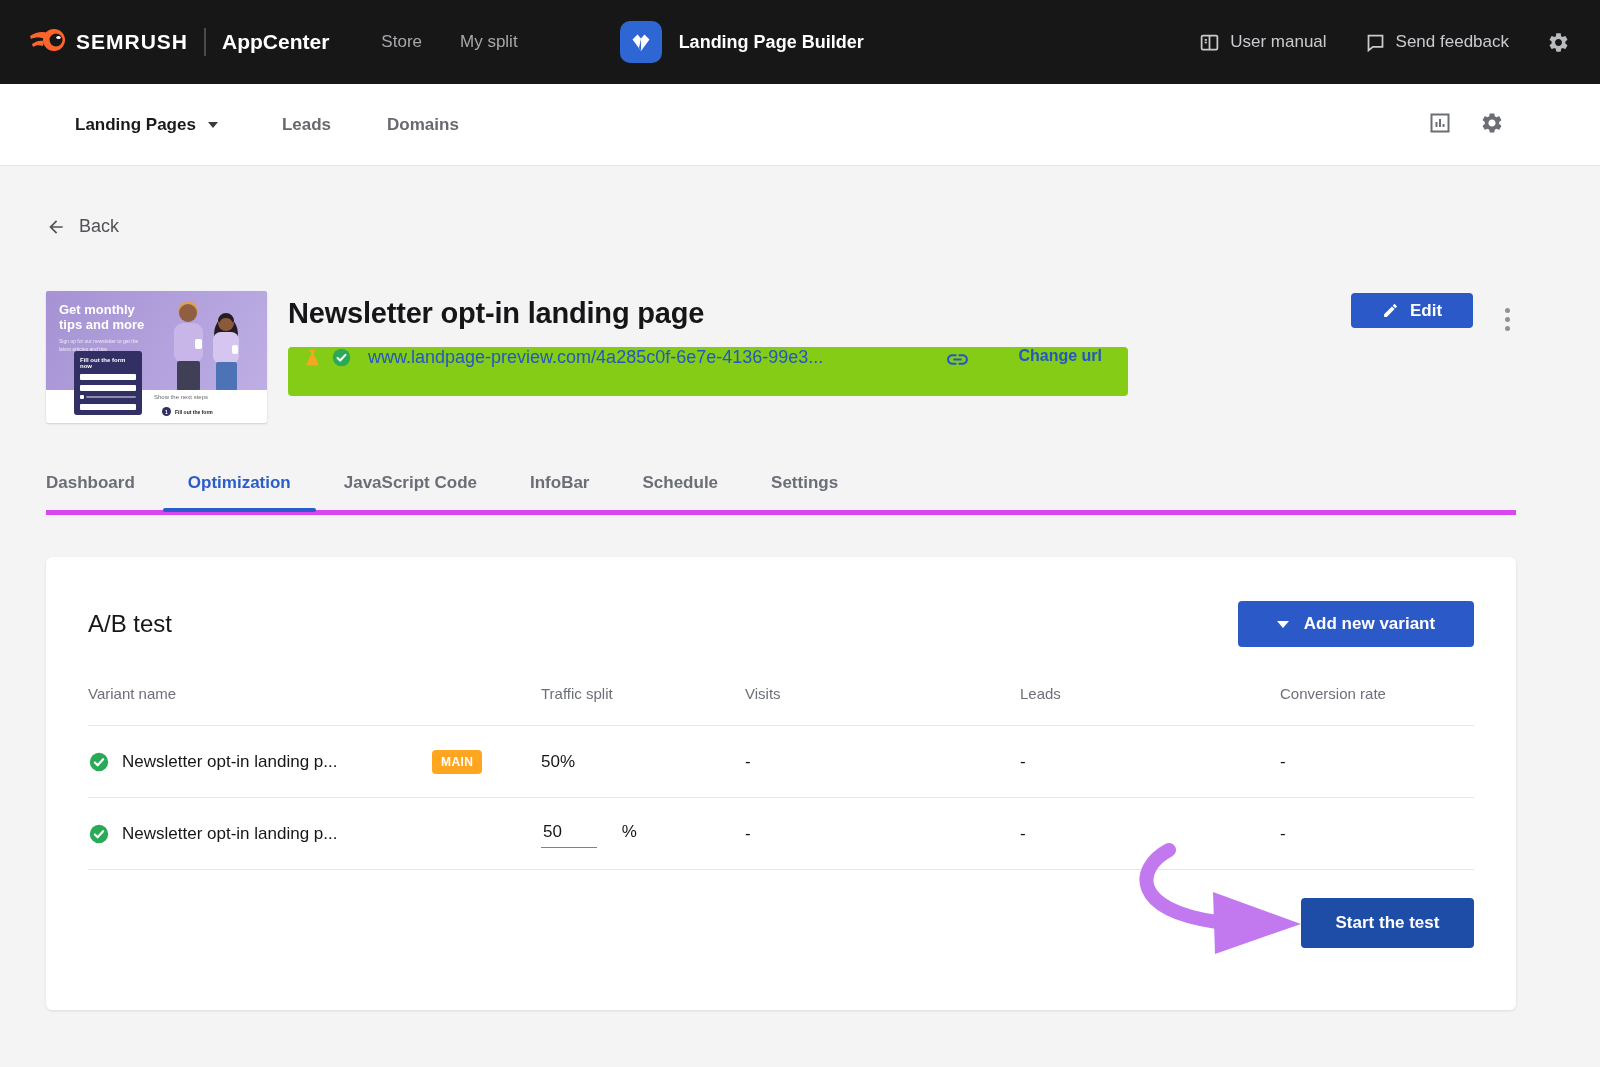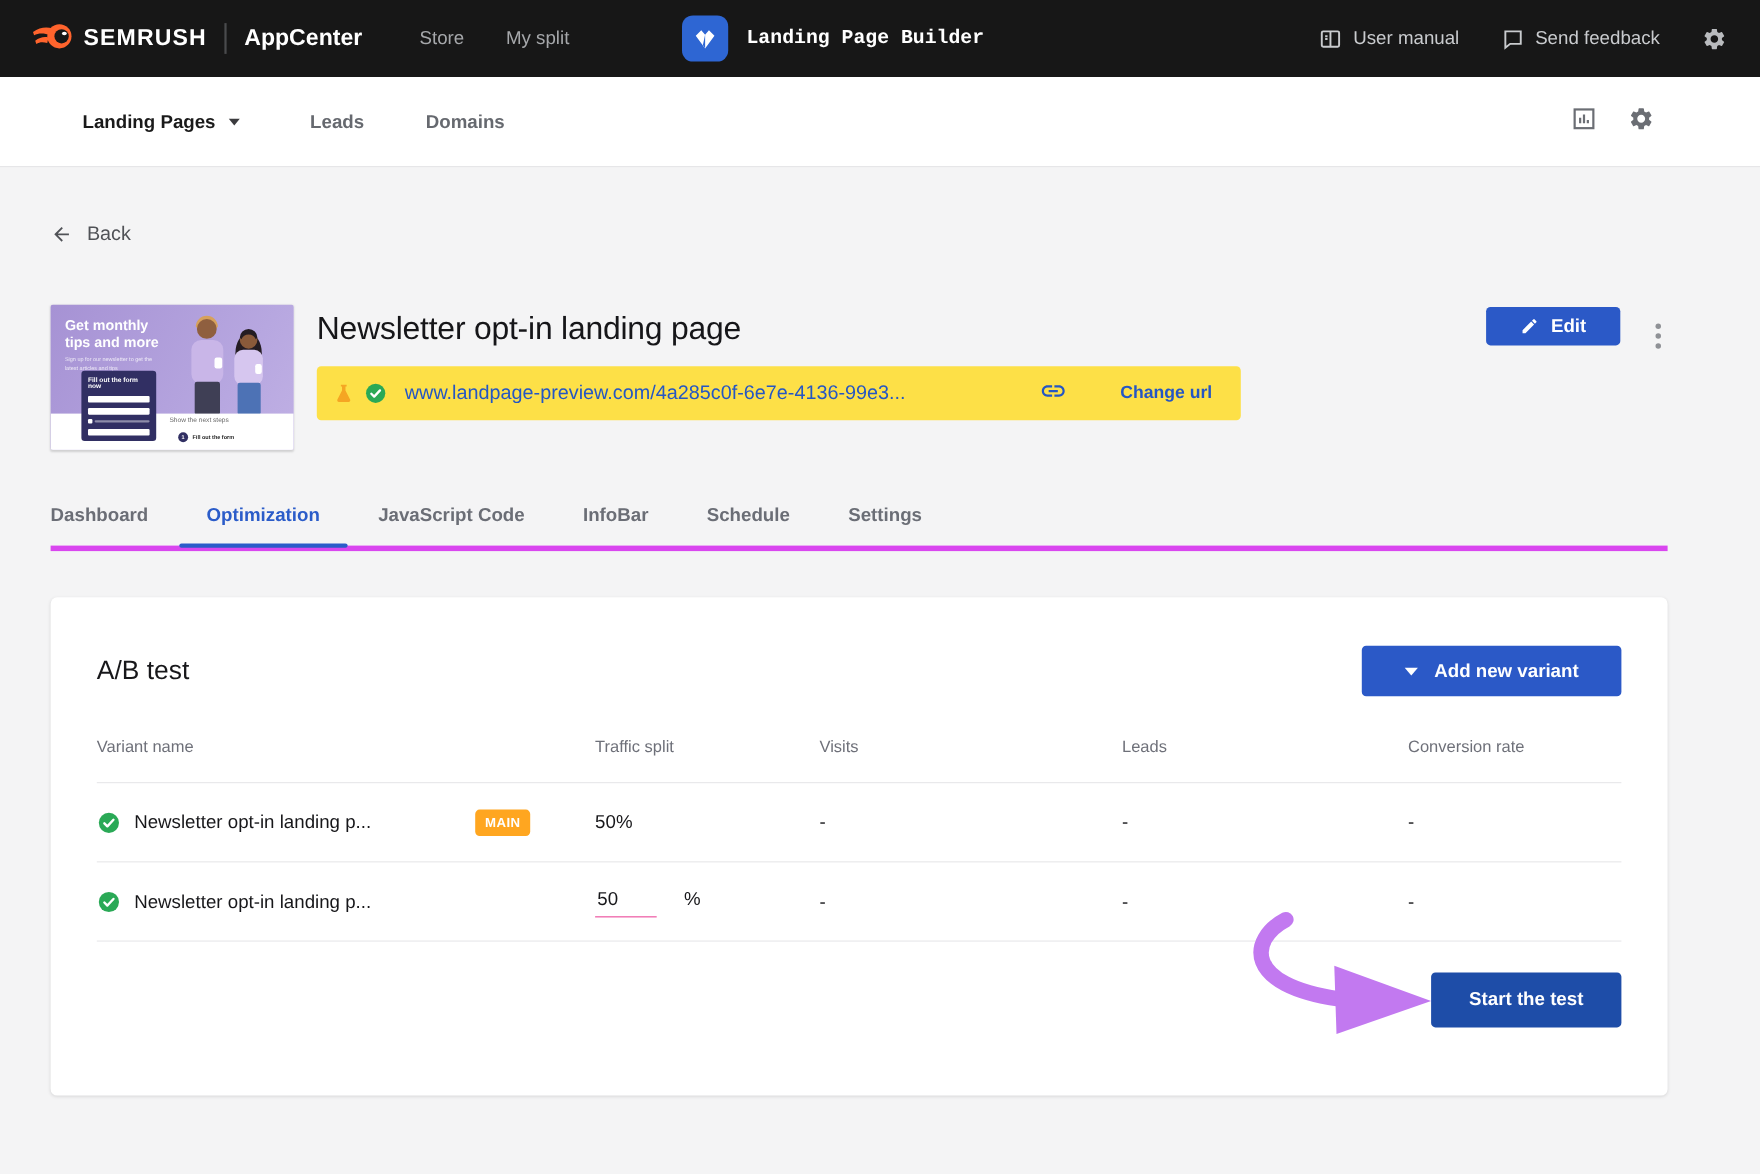--- a/index.html
+++ b/index.html
@@ -8,37 +8,37 @@
     font-family: "Liberation Sans", sans-serif;
     background: #f4f4f5;
     position: relative;
     overflow: hidden;
     color: #1a1a1a;
   }
   .clickable { cursor: pointer; }
 
   
   .topnav {
-    height: 70px; background: #171717;
+    height: 84px; background: #171717;
     display: flex; align-items: center;
     padding: 0 30px 0 28px;
   }
   .brand { display: flex; align-items: center; }
   .brand-name { color:#fff; font-size: 21px; font-weight: 700; letter-spacing: 1px; margin-left: 10px; }
   .brand-divider { width: 2px; height: 28px; background: #4a4b4d; margin: 0 16px; }
   .brand-suffix { color:#fff; font-size: 21px; font-weight: 600; }
   .topnav-link { color:#a6a8ab; font-size: 17px; }
   .store-link { margin-left: 52px; }
   .myapps-link { margin-left: 38px; }
   .app-ident { display:flex; align-items:center; margin-left: 102px; }
   .app-icon {
     width: 42px; height: 42px; border-radius: 10px; background: #2e66d3;
     display:flex; align-items:center; justify-content:center;
   }
-  .app-name { color:#fff; font-size: 18px; font-weight: 600; margin-left: 17px; font-family: Liberation Mono, monospace; }
+  .app-name { color:#fff; font-size: 18px; font-weight: 600; margin-left: 17px; }
   .topnav-right { margin-left:auto; display:flex; align-items:center; gap: 38px; }
   .topnav-action { display:flex; align-items:center; gap: 10px; color:#c9cbce; font-size: 17px; }
   .topnav-action svg, .topnav-gear svg { display:block; }
 
   
   .subnav {
     height: 82px; background:#fff; border-bottom: 1px solid #e4e4e6;
     display:flex; align-items:center; padding: 0 96px 0 75px;
   }
   .subnav-main { font-size: 17px; font-weight: 700; color:#1a1a1a; display:flex; align-items:center; gap: 12px; }
@@ -72,24 +72,24 @@
   .thumb-input { height:6px; background:#fff; border-radius:1px; margin-top:5px; }
   .thumb-terms { display:flex; align-items:center; gap:2px; margin-top:4px; }
   .thumb-chk { width:4px; height:4px; background:#fff; border-radius:1px; }
   .thumb-terms-line { height:2px; flex:1; background:rgba(255,255,255,.45); border-radius:1px; }
   .thumb-white { position:absolute; left:0; bottom:0; width:100%; height:33px; background:#fff; z-index:2; }
   .thumb-steps-title { position:absolute; left:108px; top:103px; font-size:6px; color:#6a6a6a; z-index:3; }
   .thumb-step { position:absolute; left:116px; top:116px; display:flex; align-items:center; gap:4px; z-index:3; font-size:5px; font-weight:700; color:#222; }
   .step-dot { width:9px; height:9px; border-radius:50%; background:#312f63; color:#fff; font-size:5px; font-weight:700; display:flex; align-items:center; justify-content:center; }
 
   .title-block { margin-left: 21px; flex: 1; }
-  .page-title { font-size: 29px; font-weight: 400; color:#161619; margin-top: 6px; letter-spacing: -0.2px; }
+  .page-title { font-size: 29px; font-weight: 700; color:#161619; margin-top: 6px; letter-spacing: -0.2px; }
   .url-bar {
-    margin-top: 17px; width: 840px; height: 49px; background:#fde047; border-radius: 4px;
-    display:flex; align-items:center; padding: 0 26px 0 14px;
+    margin-top: 17px; width: 840px; height: 49px; background:#84cc16; border-radius: 4px;
+    display:flex; padding: 0 26px 0 14px;
   }
   .url-check { margin-left: 8px; }
   .url-text { margin-left: 16px; font-size: 18px; color:#2456c4; }
   .chain-icon { margin-left:auto; }
   .change-url { margin-left: 48px; font-size: 16px; font-weight: 700; color:#2456c4; }
 
   .header-right { display:flex; align-items:flex-start; margin-left:auto; padding-top: 2px; }
   .edit-button {
     width: 122px; height: 35px; background:#2b59c7; border-radius: 4px;
     display:flex; align-items:center; justify-content:center; gap: 11px;

